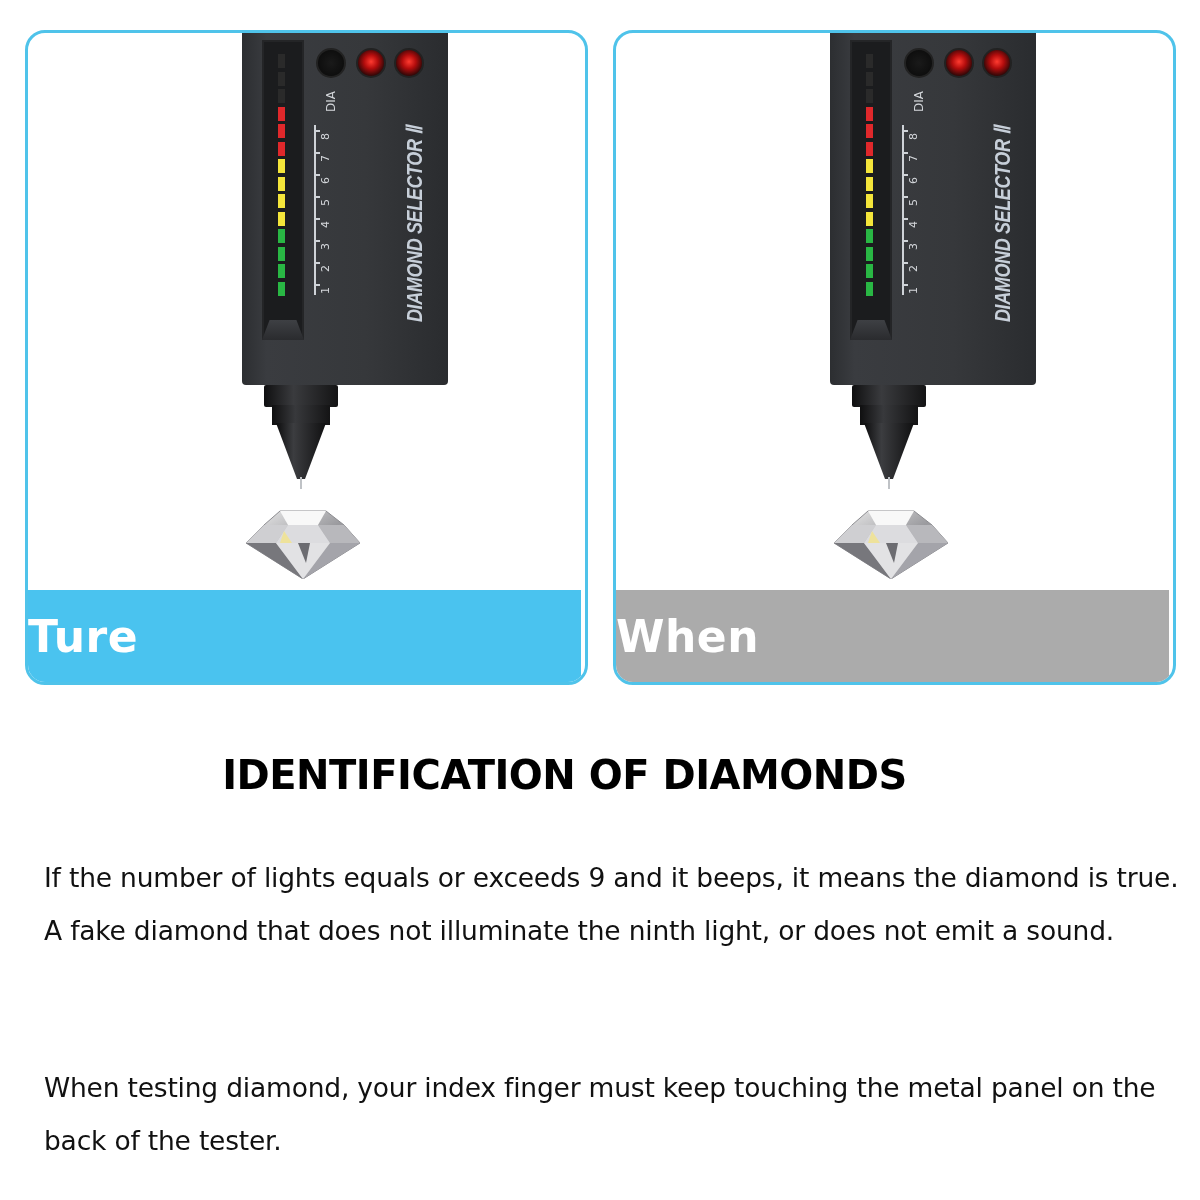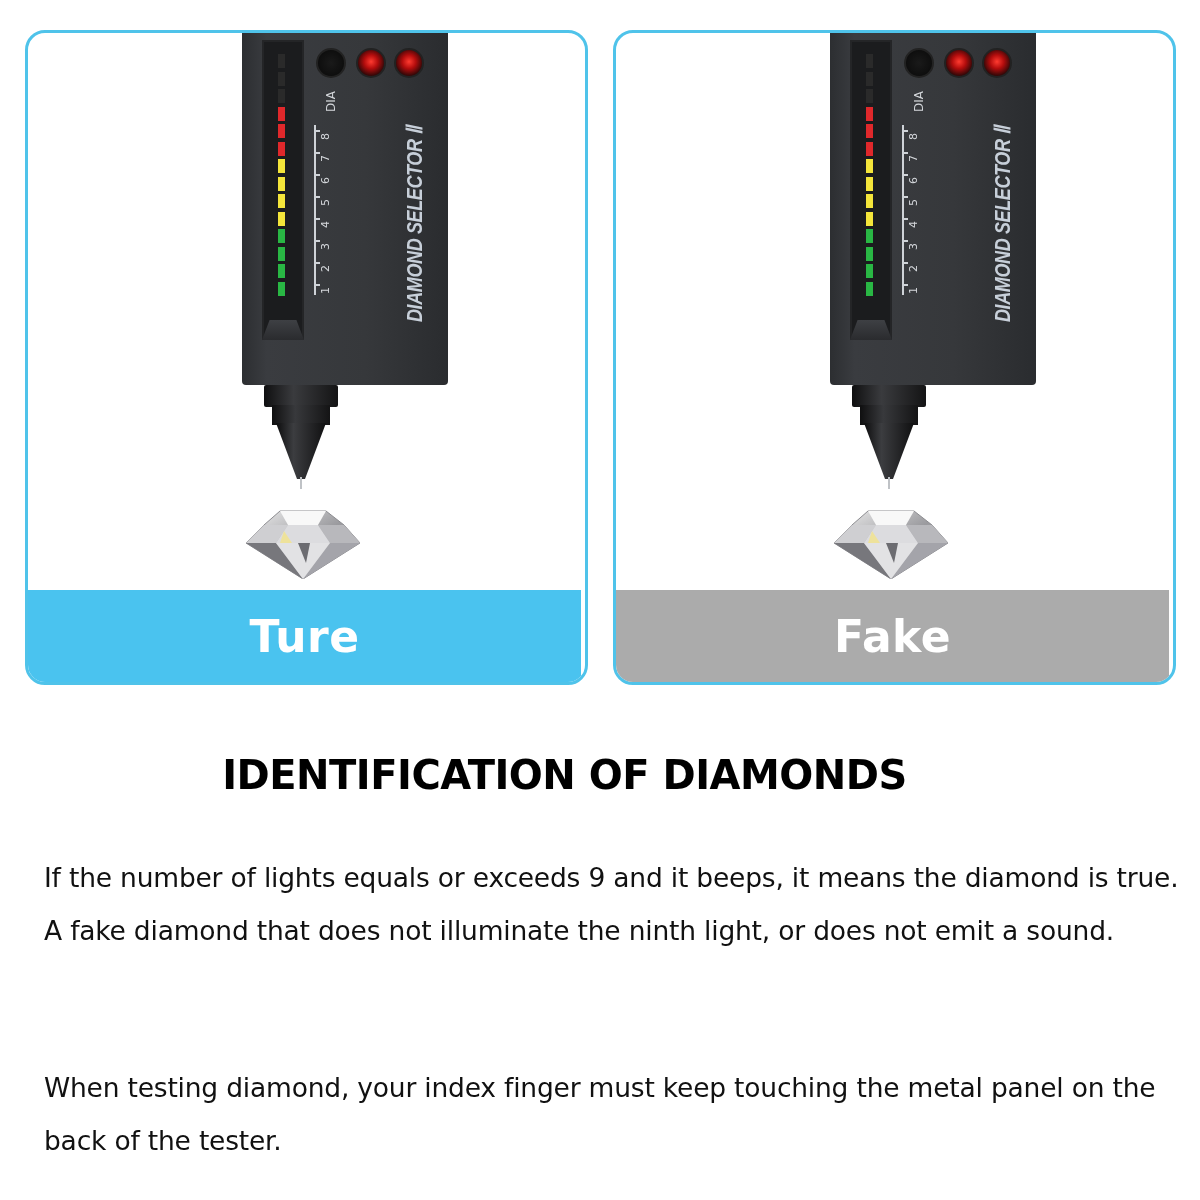--- a/index.html
+++ b/index.html
@@ -8,21 +8,21 @@
 
   .card {
     position: absolute; top: 30px; width: 563px; height: 655px;
     border: 3px solid #4fc3ea; border-radius: 20px; overflow: hidden; background: #fff;
   }
   .card.true-card { left: 25px; }
   .card.fake-card { left: 613px; }
 
   .card-footer {
     position: absolute; left: 0; right: 4px; bottom: 0; height: 92px;
-    display: flex; align-items: center; justify-content: center;
+    display: flex; align-items: center; justify-content: flex-start;
   }
   .true-card .card-footer { background: #4ac3ef; }
   .fake-card .card-footer { background: #ababab; }
   .card-label {
     color: #ffffff; font-weight: 700; font-size: 44px; letter-spacing: 0.5px;
     font-family: "DejaVu Sans", sans-serif;
   }
 
   
   .tester {
@@ -220,20 +220,20 @@
     <polygon points="0,40 18,22 42,22 30,40" fill="#cfcfd2"></polygon>
     <polygon points="114,40 98,22 72,22 84,40" fill="#b8b8bc"></polygon>
     <polygon points="30,40 57,76 0,40" fill="#77777c"></polygon>
     <polygon points="84,40 57,76 114,40" fill="#a4a4aa"></polygon>
     <polygon points="30,40 84,40 57,76" fill="#e2e2e4"></polygon>
     <polygon points="42,22 72,22 84,40 30,40" fill="#dcdcdf"></polygon>
     <polygon points="38,28 46,40 34,40" fill="#f3e48a" opacity="0.8"></polygon>
     <polygon points="52,40 60,60 64,40" fill="#3b3b40" opacity="0.7"></polygon>
   </svg>
   <div class="card-footer">
-    <span class="card-label">Fake</span>
+    <span class="card-label">When</span>
   </div>
 </div>
 
 <h1 class="title">IDENTIFICATION OF DIAMONDS</h1>
 
 <p class="para p1">If the number of lights equals or exceeds 9 and it beeps, it means the diamond is true. A fake diamond that does not illuminate the ninth light, or does not emit a sound.</p>
 <p class="para p2">When testing diamond, your index finger must keep touching the metal panel on the back of the tester.</p>
 
 </body></html>

